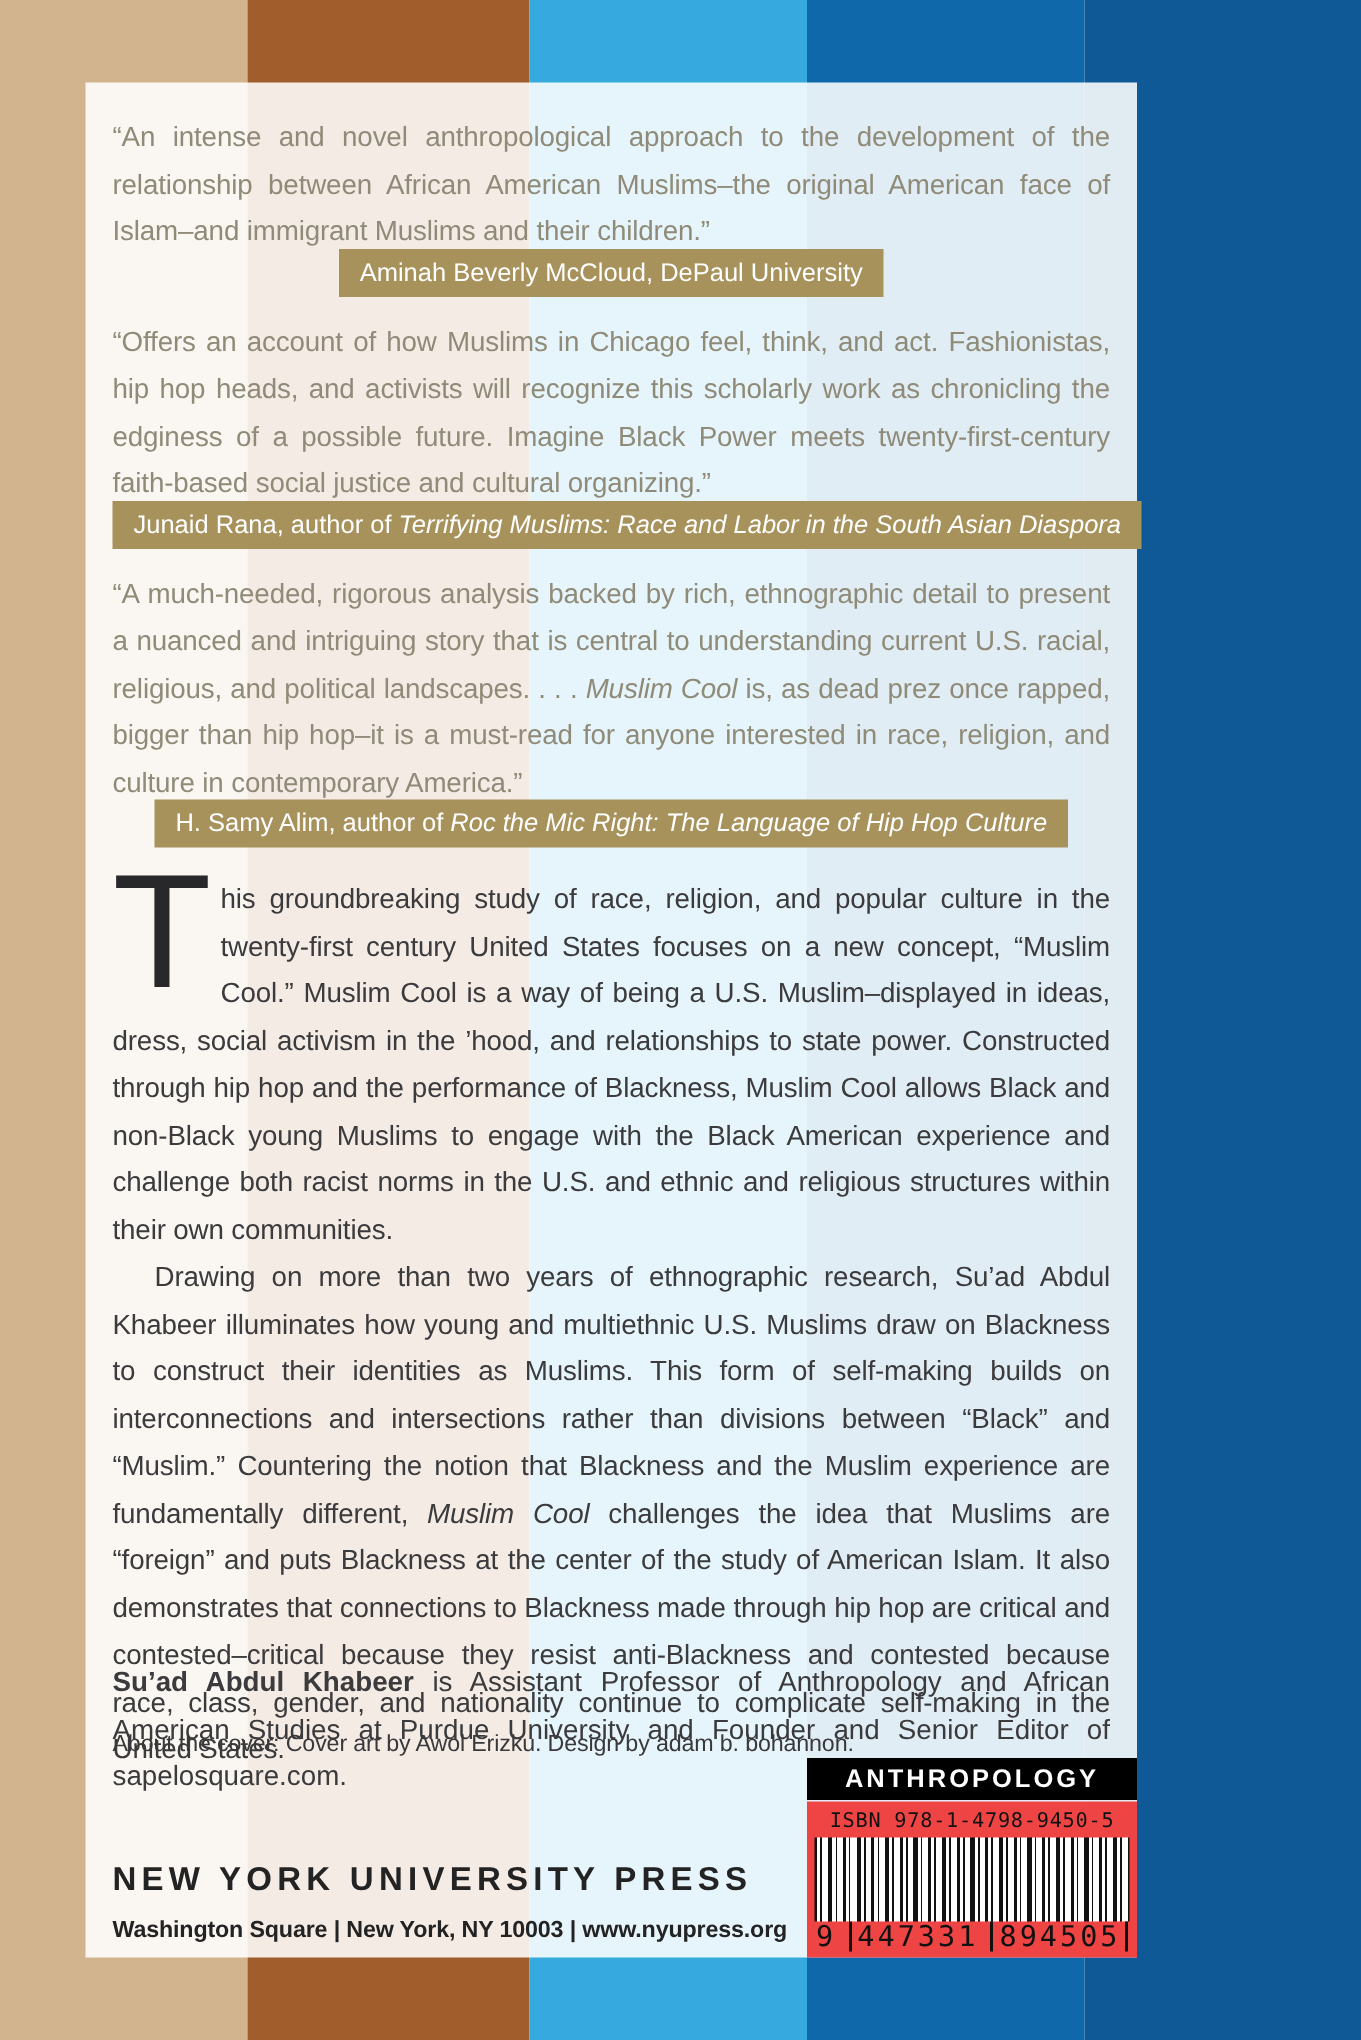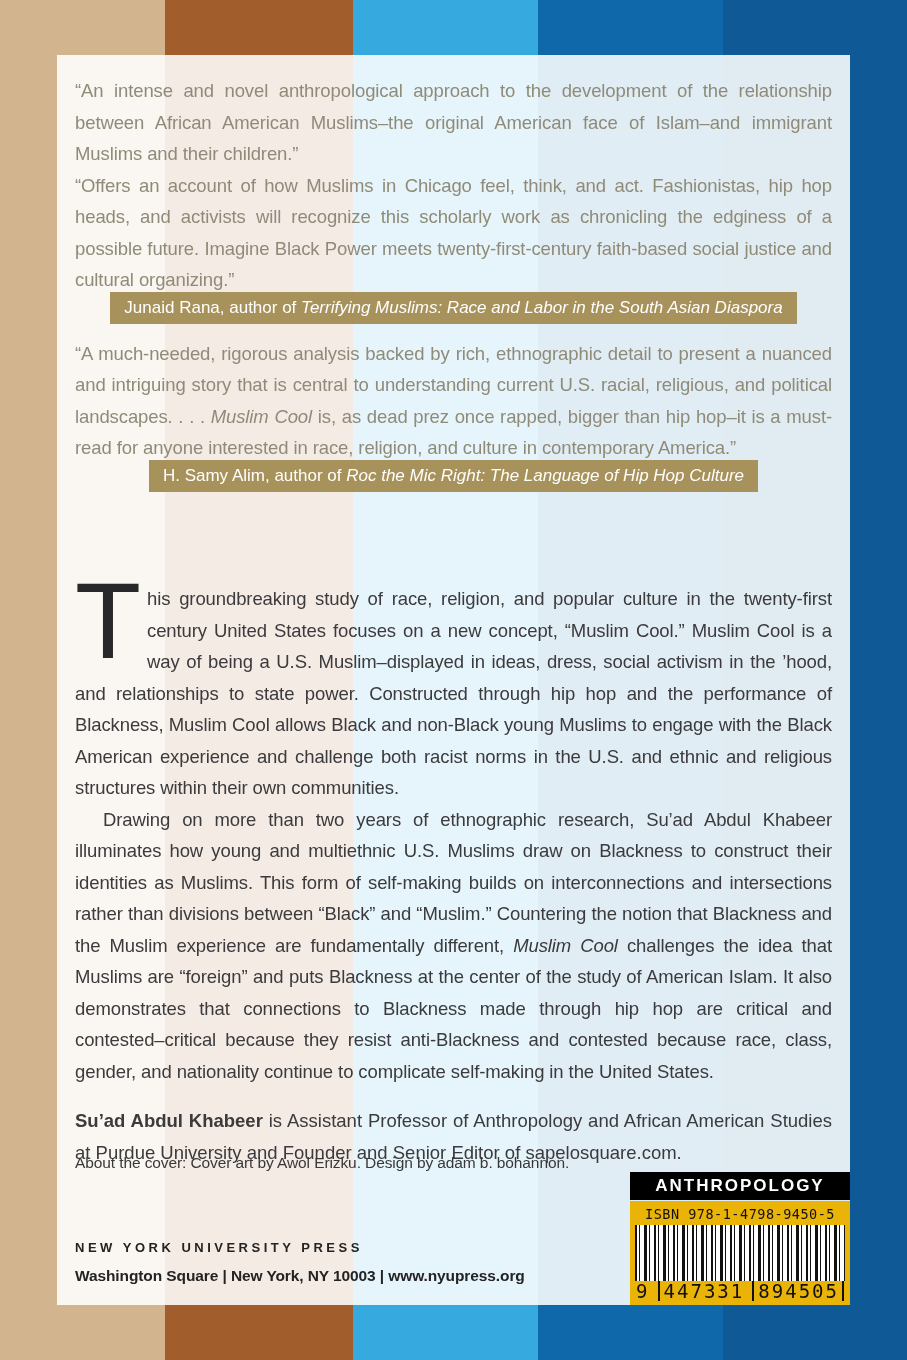--- a/index.html
+++ b/index.html
@@ -12,21 +12,21 @@
   .stripes{position:absolute;inset:0;display:flex;}
   .stripe{height:100%;}
   .stripe-1{width:165px;background:var(--stripe-tan,#d2b48e);}
   .stripe-2{width:188px;background:var(--stripe-brown,#a15d2b);}
   .stripe-3{width:185px;background:var(--stripe-light-blue,#36a9de);}
   .stripe-4{width:185px;background:var(--stripe-blue,#0e68a9);}
   .stripe-5{flex:1;background:var(--stripe-dark-blue,#0f5996);}
 
   
   .panel{
-    position:absolute;left:57px;top:55px;width:793px;height:1250px;
+    position:absolute;left:57px;top:55px;width:701px;height:1250px;
     background:rgba(255,255,255,0.88);
   }
 
   
   .quotes-section{position:absolute;left:18px;right:18px;top:20px;}
   .quote{
     margin:0;font-size:18.5px;line-height:31.5px;letter-spacing:-0.1px;
     color:var(--quote-text,#8f8b78);text-align:justify;
   }
   .attr-row{text-align:center;margin:-4px 0 14px;}
@@ -56,30 +56,30 @@
   .bio .bold{font-weight:bold;}
 
   
   .cover-credit{
     position:absolute;left:18px;top:1099px;
     font-size:15.5px;color:#39383a;letter-spacing:-0.1px;
   }
 
   
   .publisher-block{position:absolute;left:18px;top:1185px;color:#232323;}
-  .publisher-name{font-weight:bold;font-size:13px;letter-spacing:3.5px;}
+  .publisher-name{font-weight:bold;font-size:22px;letter-spacing:3.5px;}
   .publisher-address{font-weight:bold;font-size:15.5px;margin-top:12px;letter-spacing:-0.1px;}
 
   
   .barcode-block{position:absolute;right:0;top:1117px;width:220px;}
   .category-bar{
     background:#000000;color:#fff;text-align:center;
     font-weight:bold;font-size:17px;letter-spacing:2px;line-height:28px;
   }
-  .isbn-box{background:#eab308;margin-top:1px;padding:4px 5px 4px;}
+  .isbn-box{background:#ef4444;margin-top:1px;padding:4px 5px 4px;}
   .isbn-label{
     font-family:"DejaVu Sans Mono", monospace;font-size:13.5px;letter-spacing:0.5px;
     color:#111;text-align:center;line-height:18px;white-space:nowrap;
   }
   .bars{
     height:56px;margin-top:2px;
     background:repeating-linear-gradient(90deg,
       #111 0 2px, #fff 2px 4px, #111 4px 5px, #fff 5px 9px,
       #111 9px 12px, #fff 12px 14px, #111 14px 15px, #fff 15px 19px);
   }
@@ -103,20 +103,23 @@
   <div class="stripe stripe-5"></div>
 </div>
 
 <div class="panel">
 
   <div class="quotes-section">
 
     <p class="quote">
       <span>“An intense and novel anthropological approach to the development of the relationship between African American Muslims–the original American face of Islam–and immigrant Muslims and their children.”</span>
     </p>
+    <div class="attr-row">
+      <span class="attr-bar"><span>Aminah Beverly McCloud, DePaul University</span><span class="it"></span></span>
+    </div>
 
     <p class="quote">
       <span>“Offers an account of how Muslims in Chicago feel, think, and act. Fashionistas, hip hop heads, and activists will recognize this scholarly work as chronicling the edginess of a possible future. Imagine Black Power meets twenty-first-century faith-based social justice and cultural organizing.”</span>
     </p>
     <div class="attr-row">
       <span class="attr-bar"><span>Junaid Rana, author of </span><span class="it">Terrifying Muslims: Race and Labor in the South Asian Diaspora</span></span>
     </div>
 
     <p class="quote">
       <span>“A much-needed, rigorous analysis backed by rich, ethnographic detail to present a nuanced and intriguing story that is central to understanding current U.S. racial, religious, and political landscapes. . . . </span><span class="it">Muslim Cool</span><span> is, as dead prez once rapped, bigger than hip hop–it is a must-read for anyone interested in race, religion, and culture in contemporary America.”</span>

